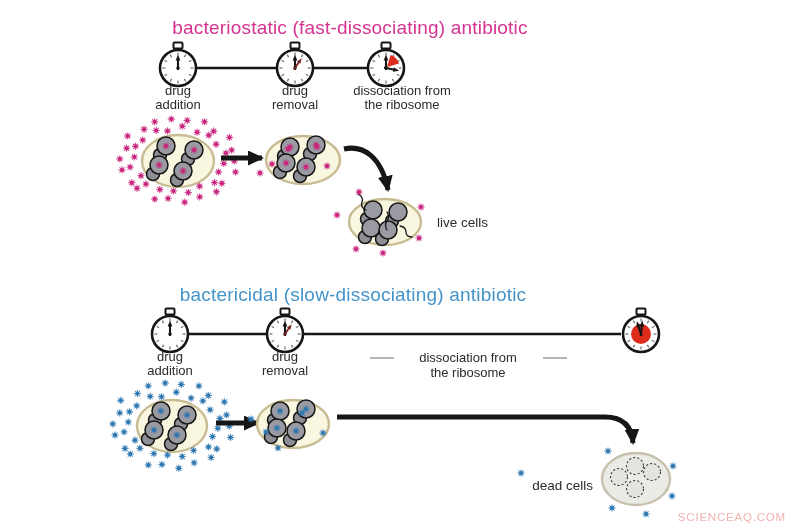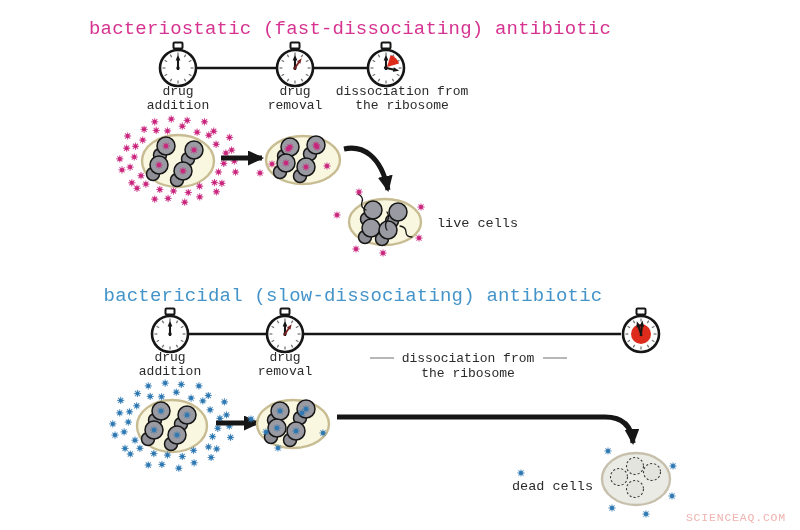--- a/index.html
+++ b/index.html
@@ -1,16 +1,16 @@
 <!DOCTYPE html>
 <html><head>
 <meta charset="utf-8">
 <style>
   html,body{margin:0;padding:0;background:#fff;width:800px;height:530px;overflow:hidden;}
-  #stage{position:relative;width:800px;height:530px;font-family:Liberation Mono, monospace;}
+  #stage{position:relative;width:800px;height:530px;font-family:Liberation Sans, sans-serif;}
   svg{display:block;}
   .title{font-size:19px;letter-spacing:.2px;}
   .lbl{font-size:13px;fill:#2b2b2b;}
   .result-lbl{font-size:13.5px;fill:#2b2b2b;}
   .watermark{font-size:11.5px;letter-spacing:.8px;}
   .cell{fill:#f9f7e0;stroke:#c8bc92;stroke-width:2.4;}
   .cell-dead{fill:#ebebe6;stroke:#c7c0ad;stroke-width:2.4;}
   .tl{stroke:#161616;stroke-width:2.6;}
   .arrow{stroke:#161616;stroke-width:5;fill:none;}
   .dash{stroke:#999;stroke-width:1.4;}

